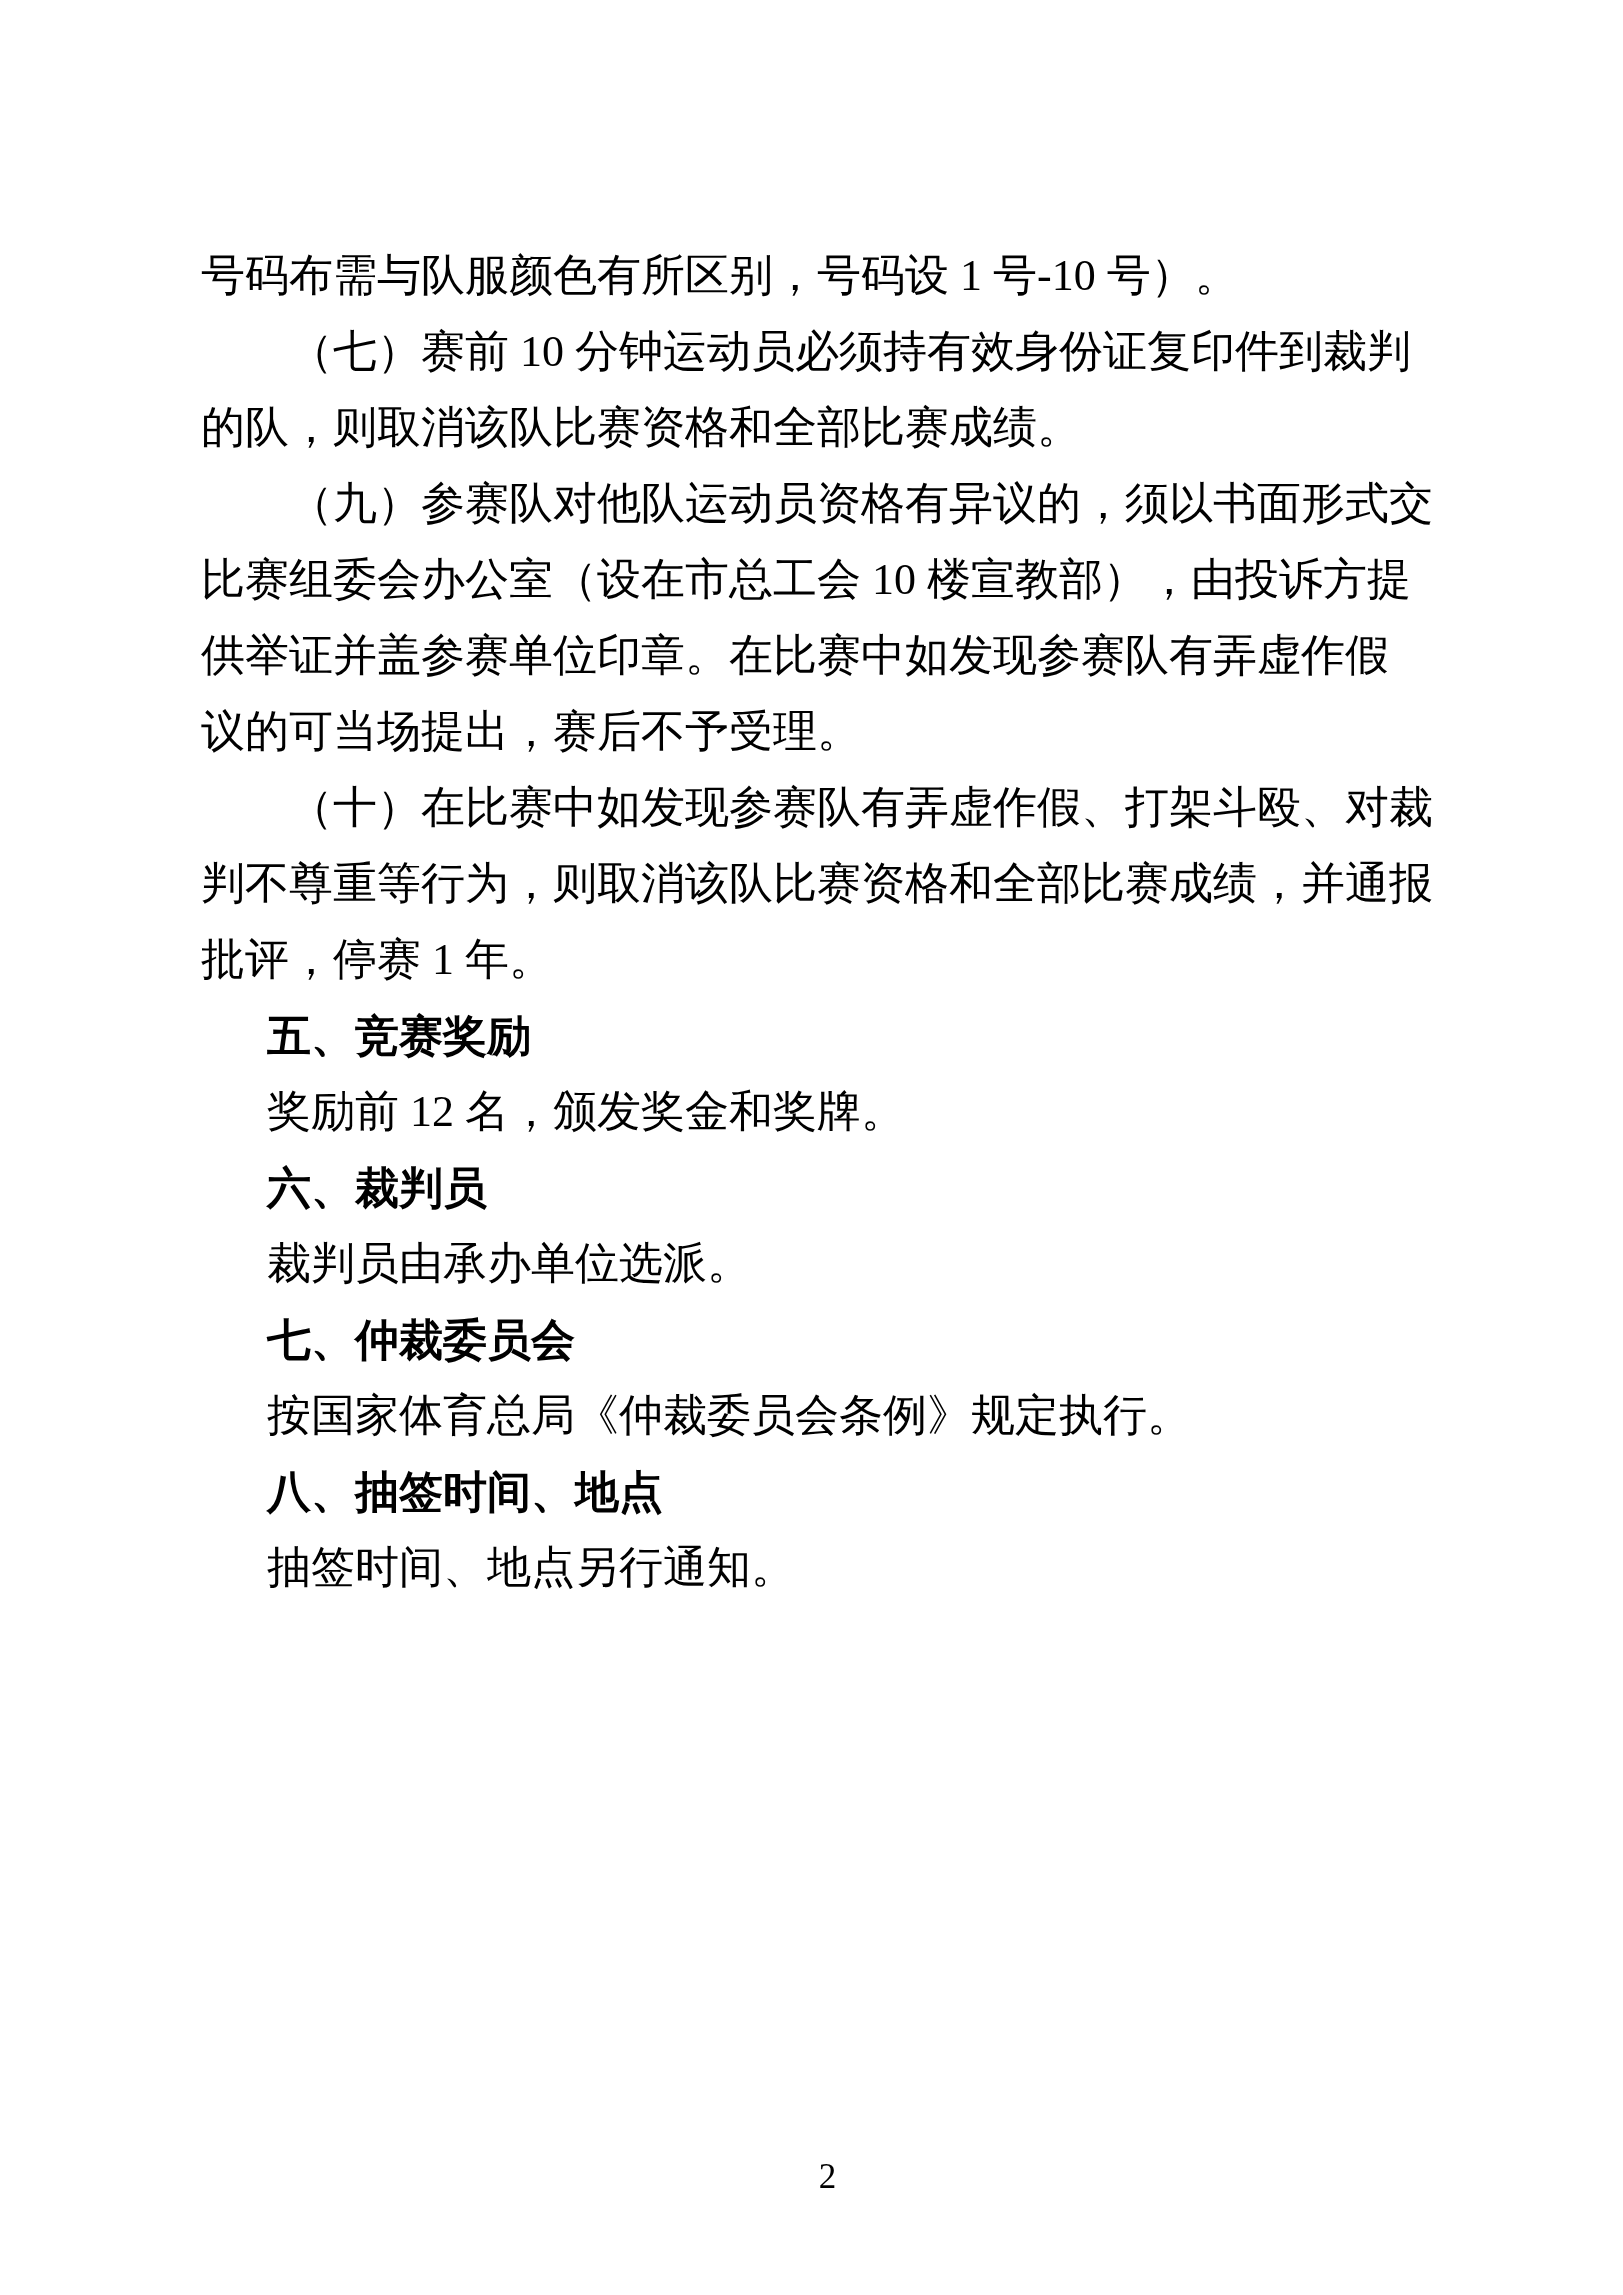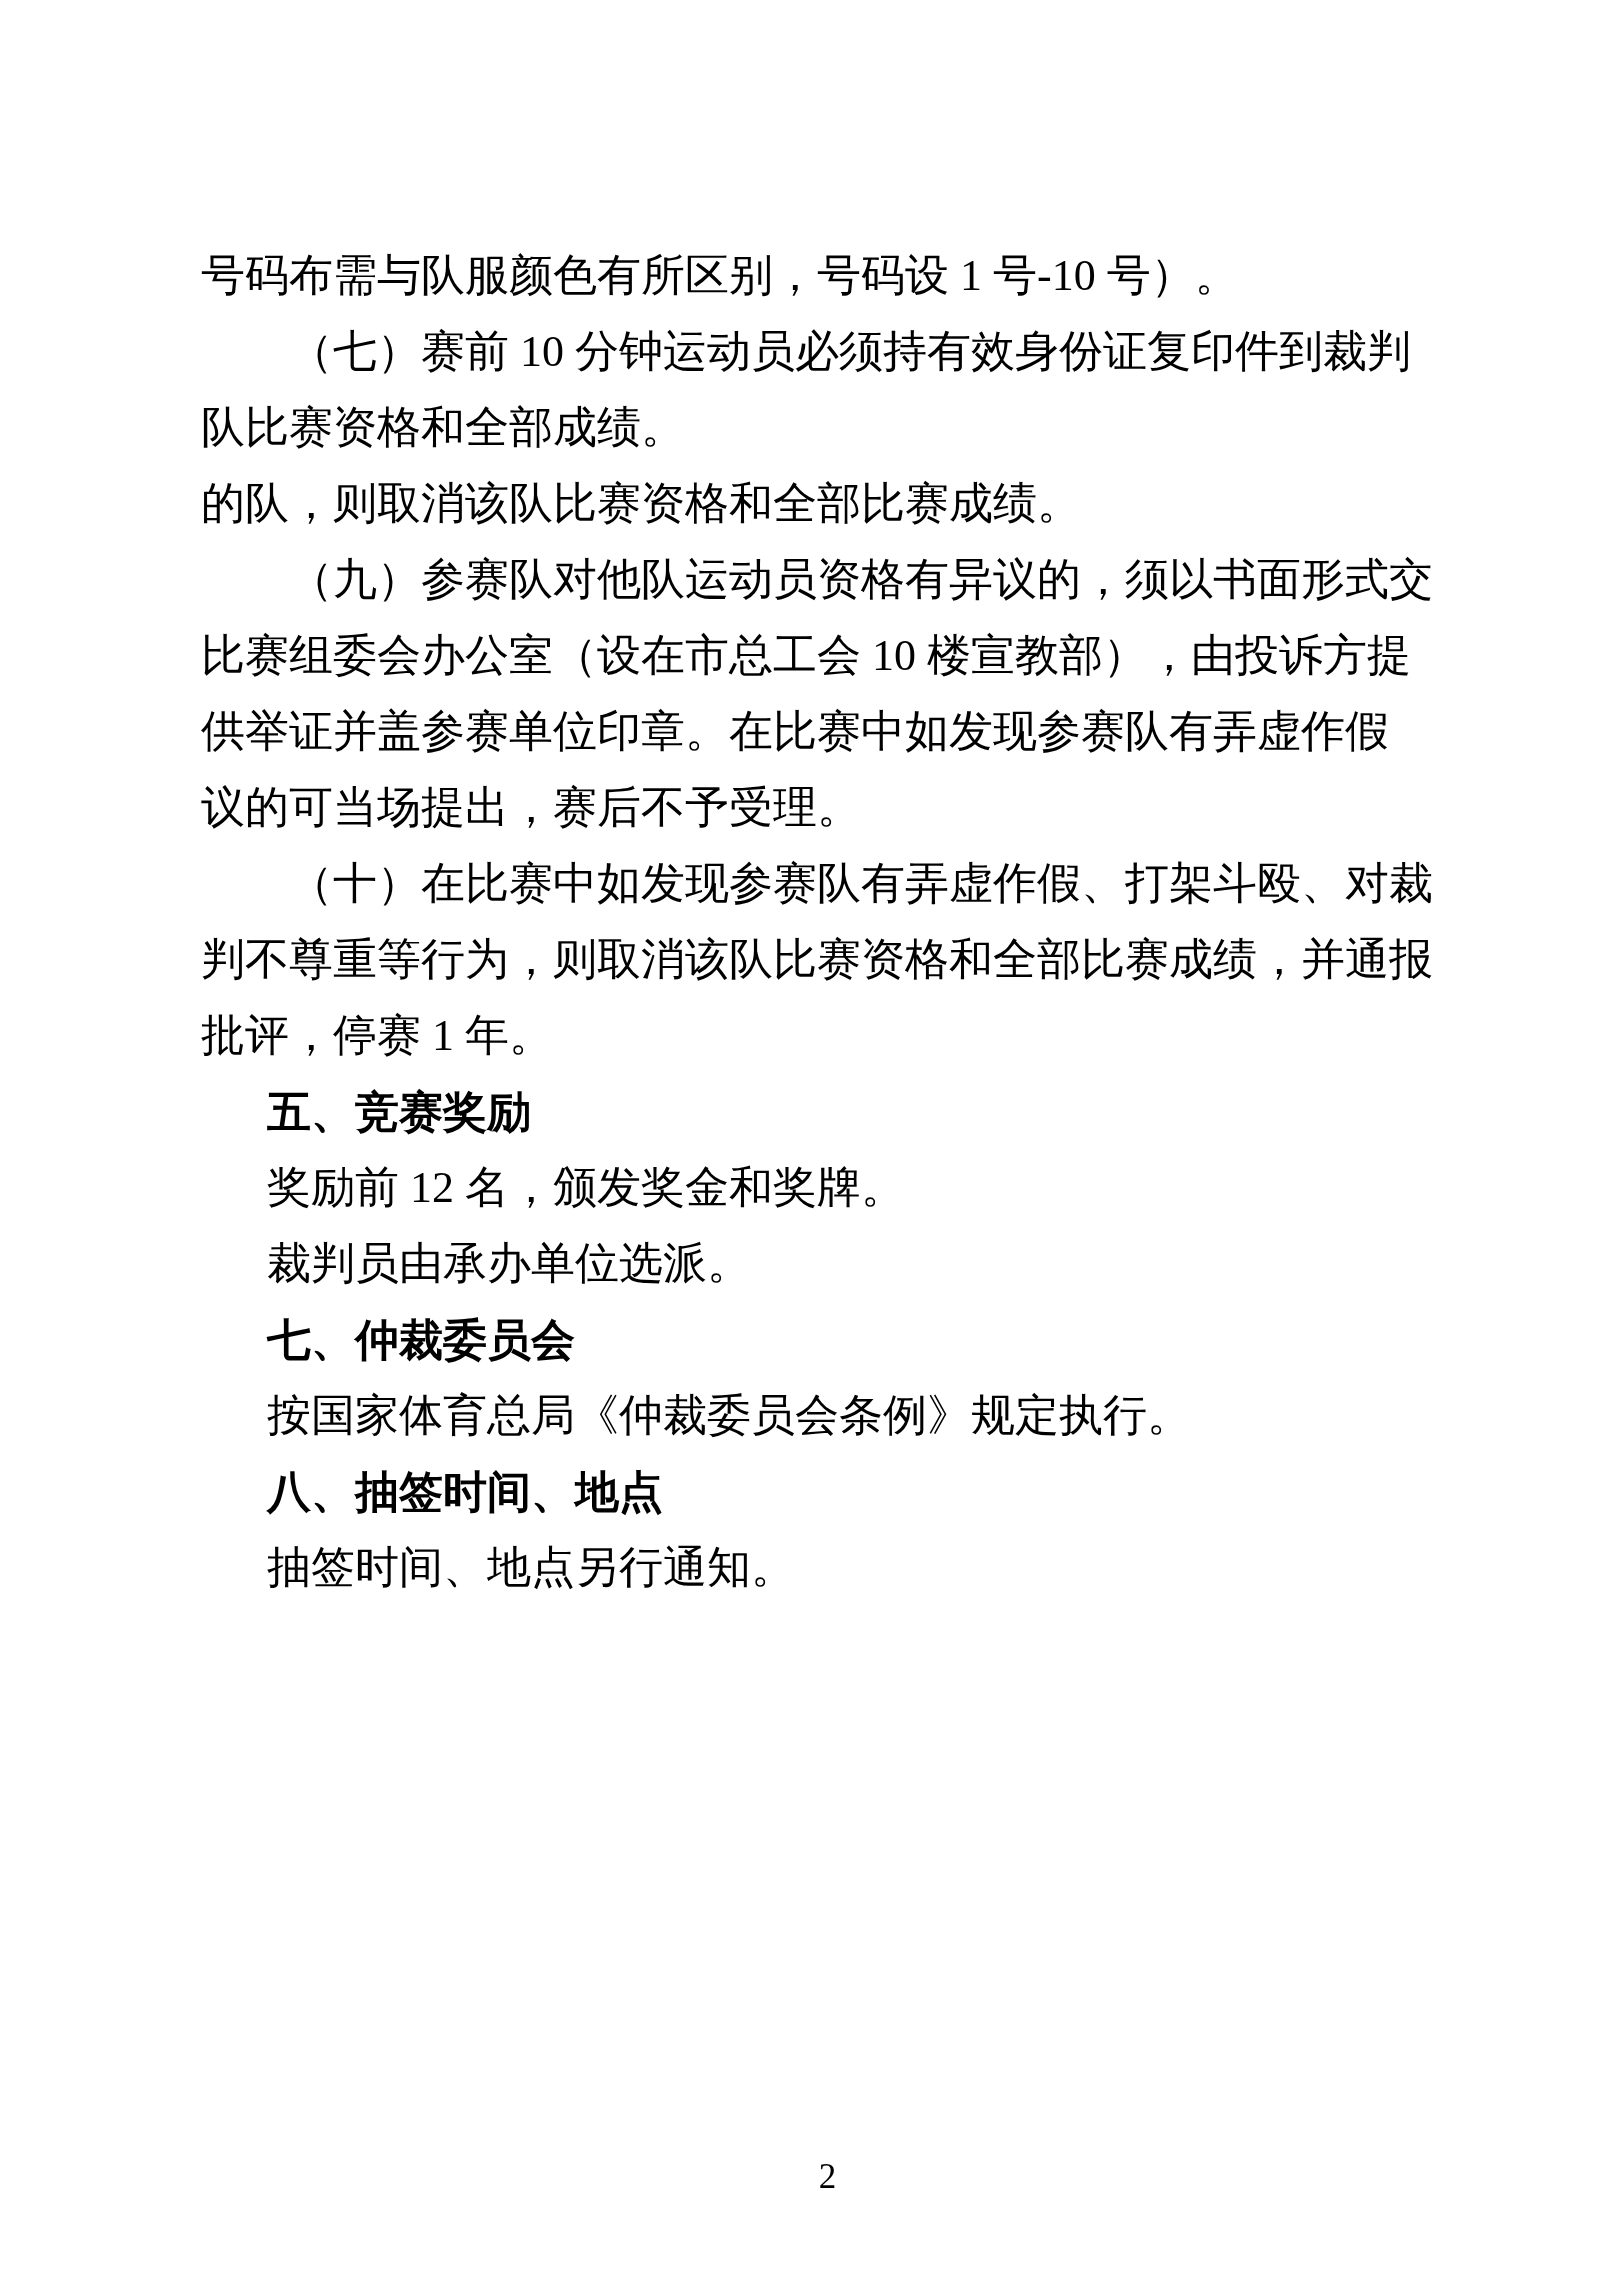--- a/index.html
+++ b/index.html
@@ -60,31 +60,31 @@
     font-family: "Liberation Serif", "DejaVu Serif", serif;
   }
 </style>
 </head>
 <body style="background: rgb(255, 255, 255);">
 
 <div class="page" style="background: rgb(255, 255, 255);">
   <div class="text-block" id="text-block">
       <div class="line">号码布需与队服颜色有所区别，号码设 1 号-10 号）。</div>
       <div class="line indent-2">（七）赛前 10 分钟运动员必须持有效身份证复印件到裁判</div>
-      <div class="line">队比赛资格和全部成绩。</div>
       <div class="line">的队，则取消该队比赛资格和全部比赛成绩。</div>
       <div class="line indent-2">（九）参赛队对他队运动员资格有异议的，须以书面形式交</div>
       <div class="line">比赛组委会办公室（设在市总工会 10 楼宣教部），由投诉方提</div>
       <div class="line">供举证并盖参赛单位印章。在比赛中如发现参赛队有弄虚作假</div>
       <div class="line">议的可当场提出，赛后不予受理。</div>
       <div class="line indent-2">（十）在比赛中如发现参赛队有弄虚作假、打架斗殴、对裁</div>
       <div class="line">判不尊重等行为，则取消该队比赛资格和全部比赛成绩，并通报</div>
       <div class="line">批评，停赛 1 年。</div>
       <div class="line heading indent-15">五、竞赛奖励</div>
       <div class="line indent-15">奖励前 12 名，颁发奖金和奖牌。</div>
+      <div class="line heading indent-15">六、裁判员</div>
       <div class="line indent-15">裁判员由承办单位选派。</div>
       <div class="line heading indent-15">七、仲裁委员会</div>
       <div class="line indent-15">按国家体育总局《仲裁委员会条例》规定执行。</div>
       <div class="line heading indent-15">八、抽签时间、地点</div>
       <div class="line indent-15">抽签时间、地点另行通知。</div>
     </div>
   <div class="page-number">2</div>
 </div>
 
 

